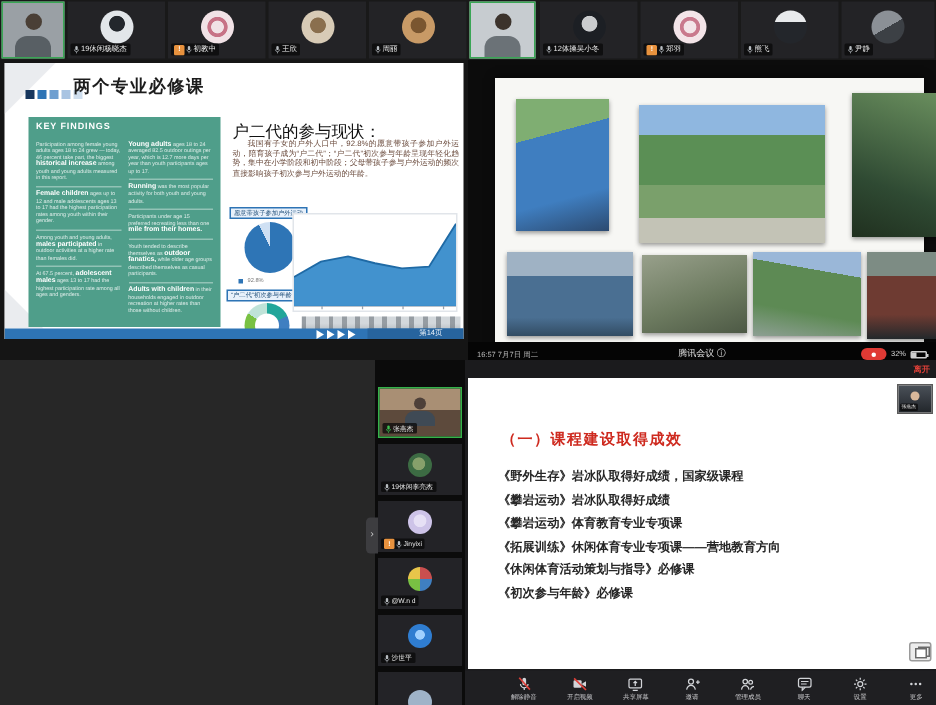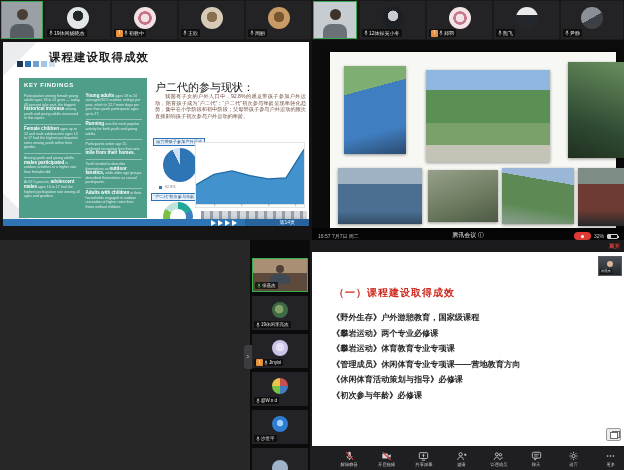--- a/index.html
+++ b/index.html
@@ -152,21 +152,21 @@
         </div>
       </div>
     </div>
 
     <div class="slide-tl">
       <div class="deco" style="left:0;top:0;border-left:34px solid #d8dce1;border-bottom:34px solid transparent;"></div>
       <div class="deco" style="left:0;bottom:7px;border-left:26px solid #d8dce1;border-top:26px solid transparent;"></div>
       <div class="abs" style="left:14px;top:11px;">
         <span class="sq" style="background:#17365d;"></span><span class="sq" style="background:#2e74b5;"></span><span class="sq" style="background:#6f9fd0;"></span><span class="sq" style="background:#a9c4e2;"></span><span class="sq" style="background:#cfdeee;"></span>
       </div>
-      <div class="slide-title">课程建设取得成效</div>
+      <div class="slide-title">两个专业必修课</div>
 
       <div class="kf">
         <h4>KEY FINDINGS</h4>
         <div class="kfcols">
           <div class="kfcol">
             <div class="kfb"><span>Participation among female young adults ages 18 to 24 grew — today, 46 percent take part, the biggest </span><b>historical increase</b><span> among youth and young adults measured in this report.</span></div>
             <div class="kfb"><span></span><b>Female children</b><span> ages up to 12 and male adolescents ages 13 to 17 had the highest participation rates among youth within their gender.</span></div>
             <div class="kfb"><span>Among youth and young adults, </span><b>males participated</b><span> in outdoor activities at a higher rate than females did.</span></div>
             <div class="kfb"><span>At 67.5 percent, </span><b>adolescent males</b><span> ages 13 to 17 had the highest participation rate among all ages and genders.</span></div>
           </div>
@@ -372,24 +372,24 @@
     <div class="av av16" style="top:12px;background:#9fb3c8;"></div>
   </div>
 
   <section class="abs" style="left:310px;top:240px;width:314px;height:230px;background:#1b1b1d;">
     <div class="abs" style="right:4px;top:3px;font-size:5.5px;color:#e04038;font-weight:bold;">离开</div>
   </section>
 
   <div class="br-slide">
     <div class="br-head">（一）课程建设取得成效</div>
     <div class="br-bullets">
-      <div class="bullet">《野外生存》户外游憩教育，国家级课程</div>
-      <div class="bullet">《攀岩运动》两个专业必修课</div>
+      <div class="bullet">《野外生存》岩冰队取得好成绩，国家级课程</div>
+      <div class="bullet">《攀岩运动》岩冰队取得好成绩</div>
       <div class="bullet">《攀岩运动》体育教育专业专项课</div>
-      <div class="bullet">《管理成员》休闲体育专业专项课——营地教育方向</div>
+      <div class="bullet">《拓展训练》休闲体育专业专项课——营地教育方向</div>
       <div class="bullet">《休闲体育活动策划与指导》必修课</div>
       <div class="bullet">《初次参与年龄》必修课</div>
     </div>
   </div>
 
   <div class="thumb">
     <div class="head"></div>
     <div class="chip">
         <span>张燕杰</span>
       </div>

